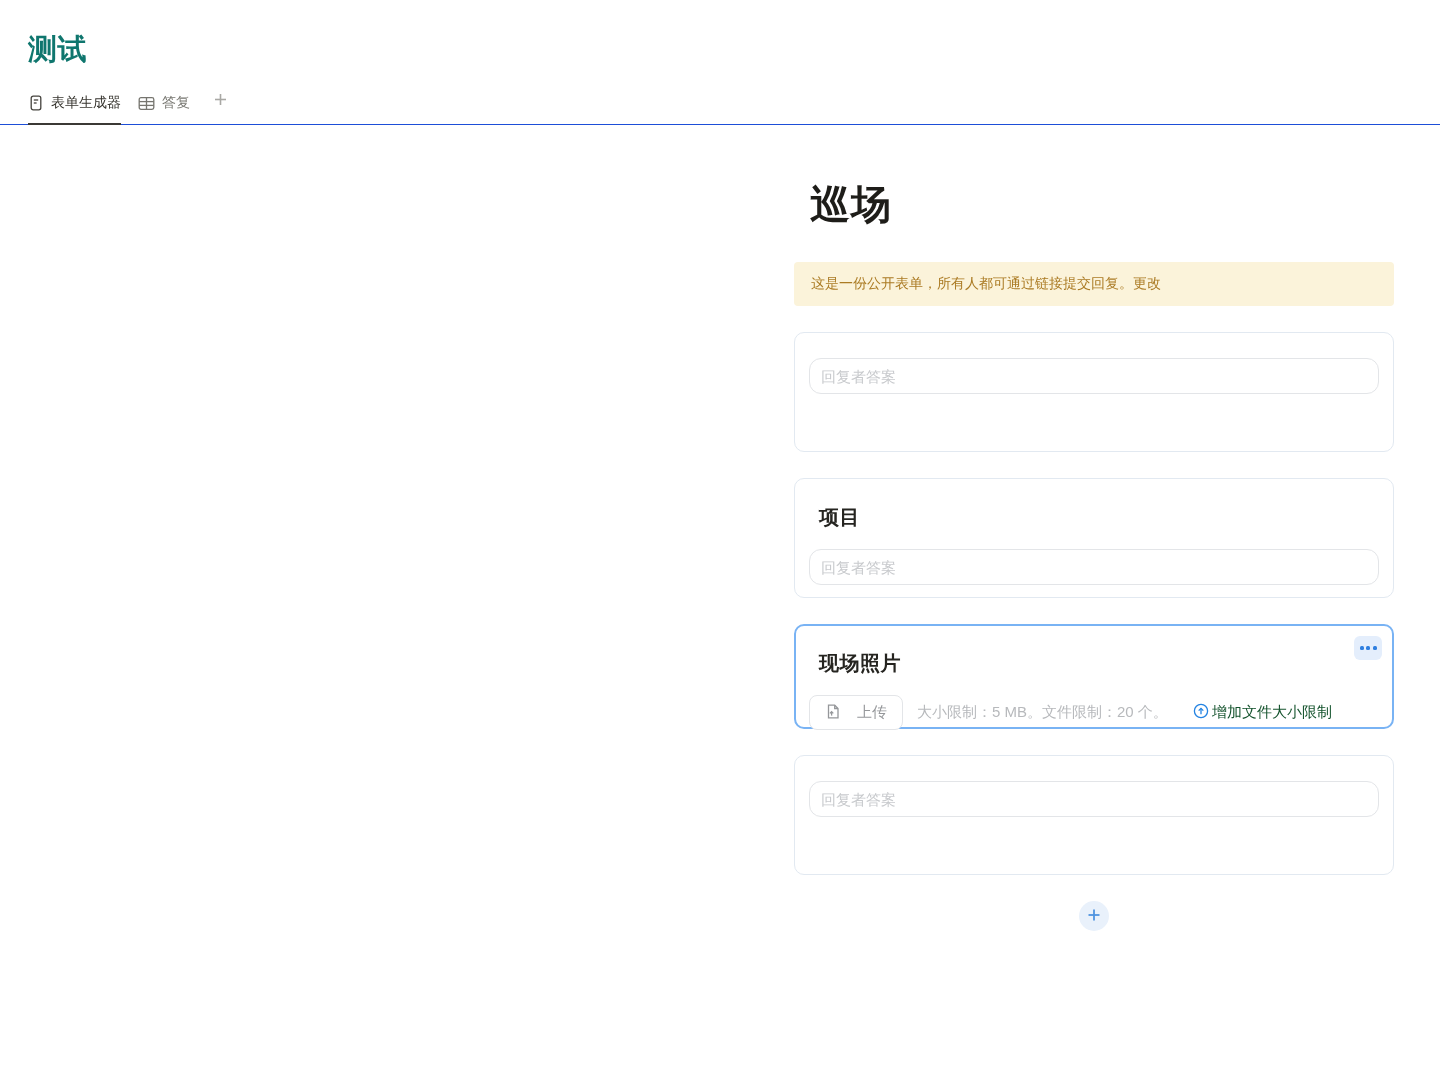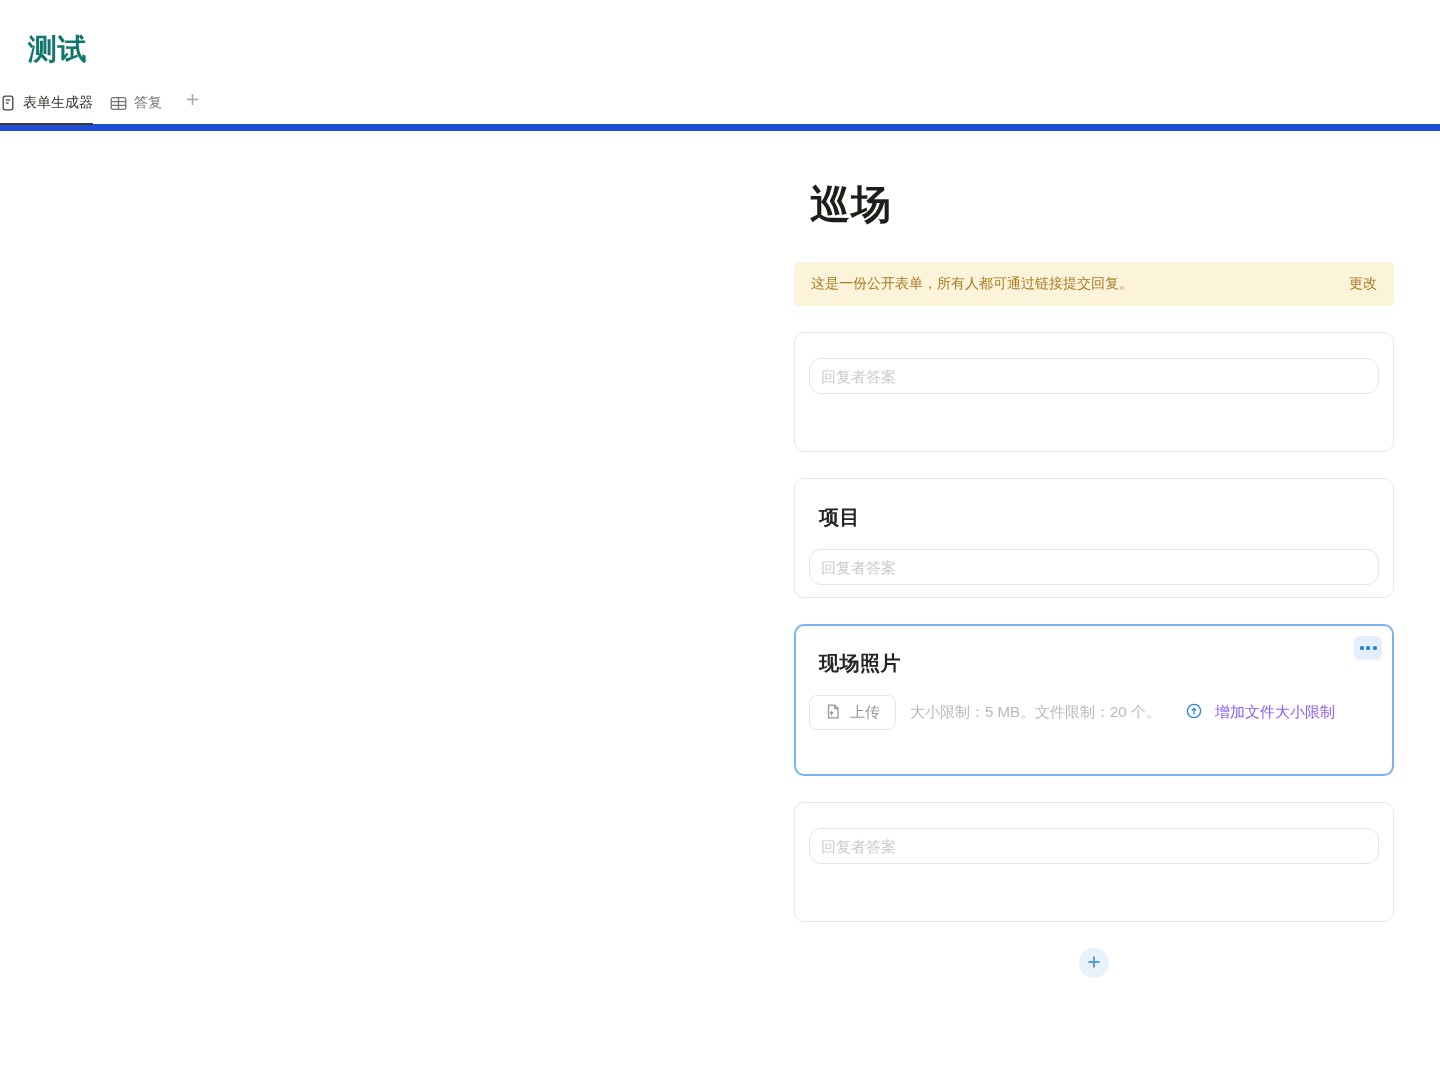--- a/index.html
+++ b/index.html
@@ -17,21 +17,22 @@
   .page-title {
     font-size: 29px;
     font-weight: 700;
     color: #0f766e;
     letter-spacing: 0.5px;
   }
   .tabbar {
     display: flex;
     align-items: flex-end;
     margin-top: 22px;
-    border-bottom: 7px solid #1d4ed8;
+    border-bottom: 1px solid #1d4ed8;
+    padding-left: 28px;
   }
   .tab {
     display: flex;
     align-items: center;
     gap: 7px;
     padding-bottom: 11px;
     margin-right: 17px;
     font-size: 14px;
     color: #76756f;
     cursor: pointer;
@@ -72,39 +73,38 @@
     line-height: 20px;
     color: #a6a5a1;
   }
   .banner {
     margin-top: 34px;
     height: 44px;
     background: #fbf3da;
     border-radius: 4px;
     display: flex;
     align-items: center;
-    justify-content: space-between;
     padding: 0 17px;
     font-size: 14px;
   }
   .banner-msg { color: #ab7b24; }
   .banner-action { color: #ab7b24; cursor: pointer; }
 
   .qcard {
     margin-top: 26px;
     border: 1px solid #e2e9f1;
     border-radius: 10px;
     background: #fff;
     padding: 25px 14px 14px;
     height: 120px;
   }
   .qcard.selected {
     border: 2px solid #79b3f4;
     padding: 24px 13px 13px;
-    height: 152px;
+    height: 105px;
     position: relative;
   }
   .qtitle {
     margin: 0 10px 18px;
     font-size: 20px;
     font-weight: 700;
     color: #252420;
     letter-spacing: 0.5px;
   }
   .answer-input {
@@ -119,43 +119,43 @@
     outline: none;
     background: #fff;
   }
   .answer-input::placeholder { color: #c8cacd; }
 
   
   .upload-row { display: flex; align-items: center; }
   .upload-btn {
     display: inline-flex;
     align-items: center;
-    gap: 9px;
+    gap: 16px;
     height: 35px;
     padding: 0 15px;
     border: 1px solid #e3e5e8;
     border-radius: 8px;
     background: #fff;
     font-size: 15px;
     color: #95979a;
     cursor: pointer;
     font-family: "Liberation Sans", "DejaVu Sans", sans-serif;
   }
   .limits-text {
     margin-left: 14px;
     font-size: 15px;
     color: #b7b9bc;
   }
   .file-action {
     margin-left: 25px;
     display: inline-flex;
     align-items: center;
-    gap: 13px;
-    font-size: 15px;
-    color: #8b5cf6;
+    gap: 3px;
+    font-size: 15px;
+    color: #14532d;
     cursor: pointer;
   }
   .card-menu-btn {
     position: absolute;
     top: 10px;
     right: 10px;
     width: 28px;
     height: 24px;
     border-radius: 6px;
     background: #e4eefc;

